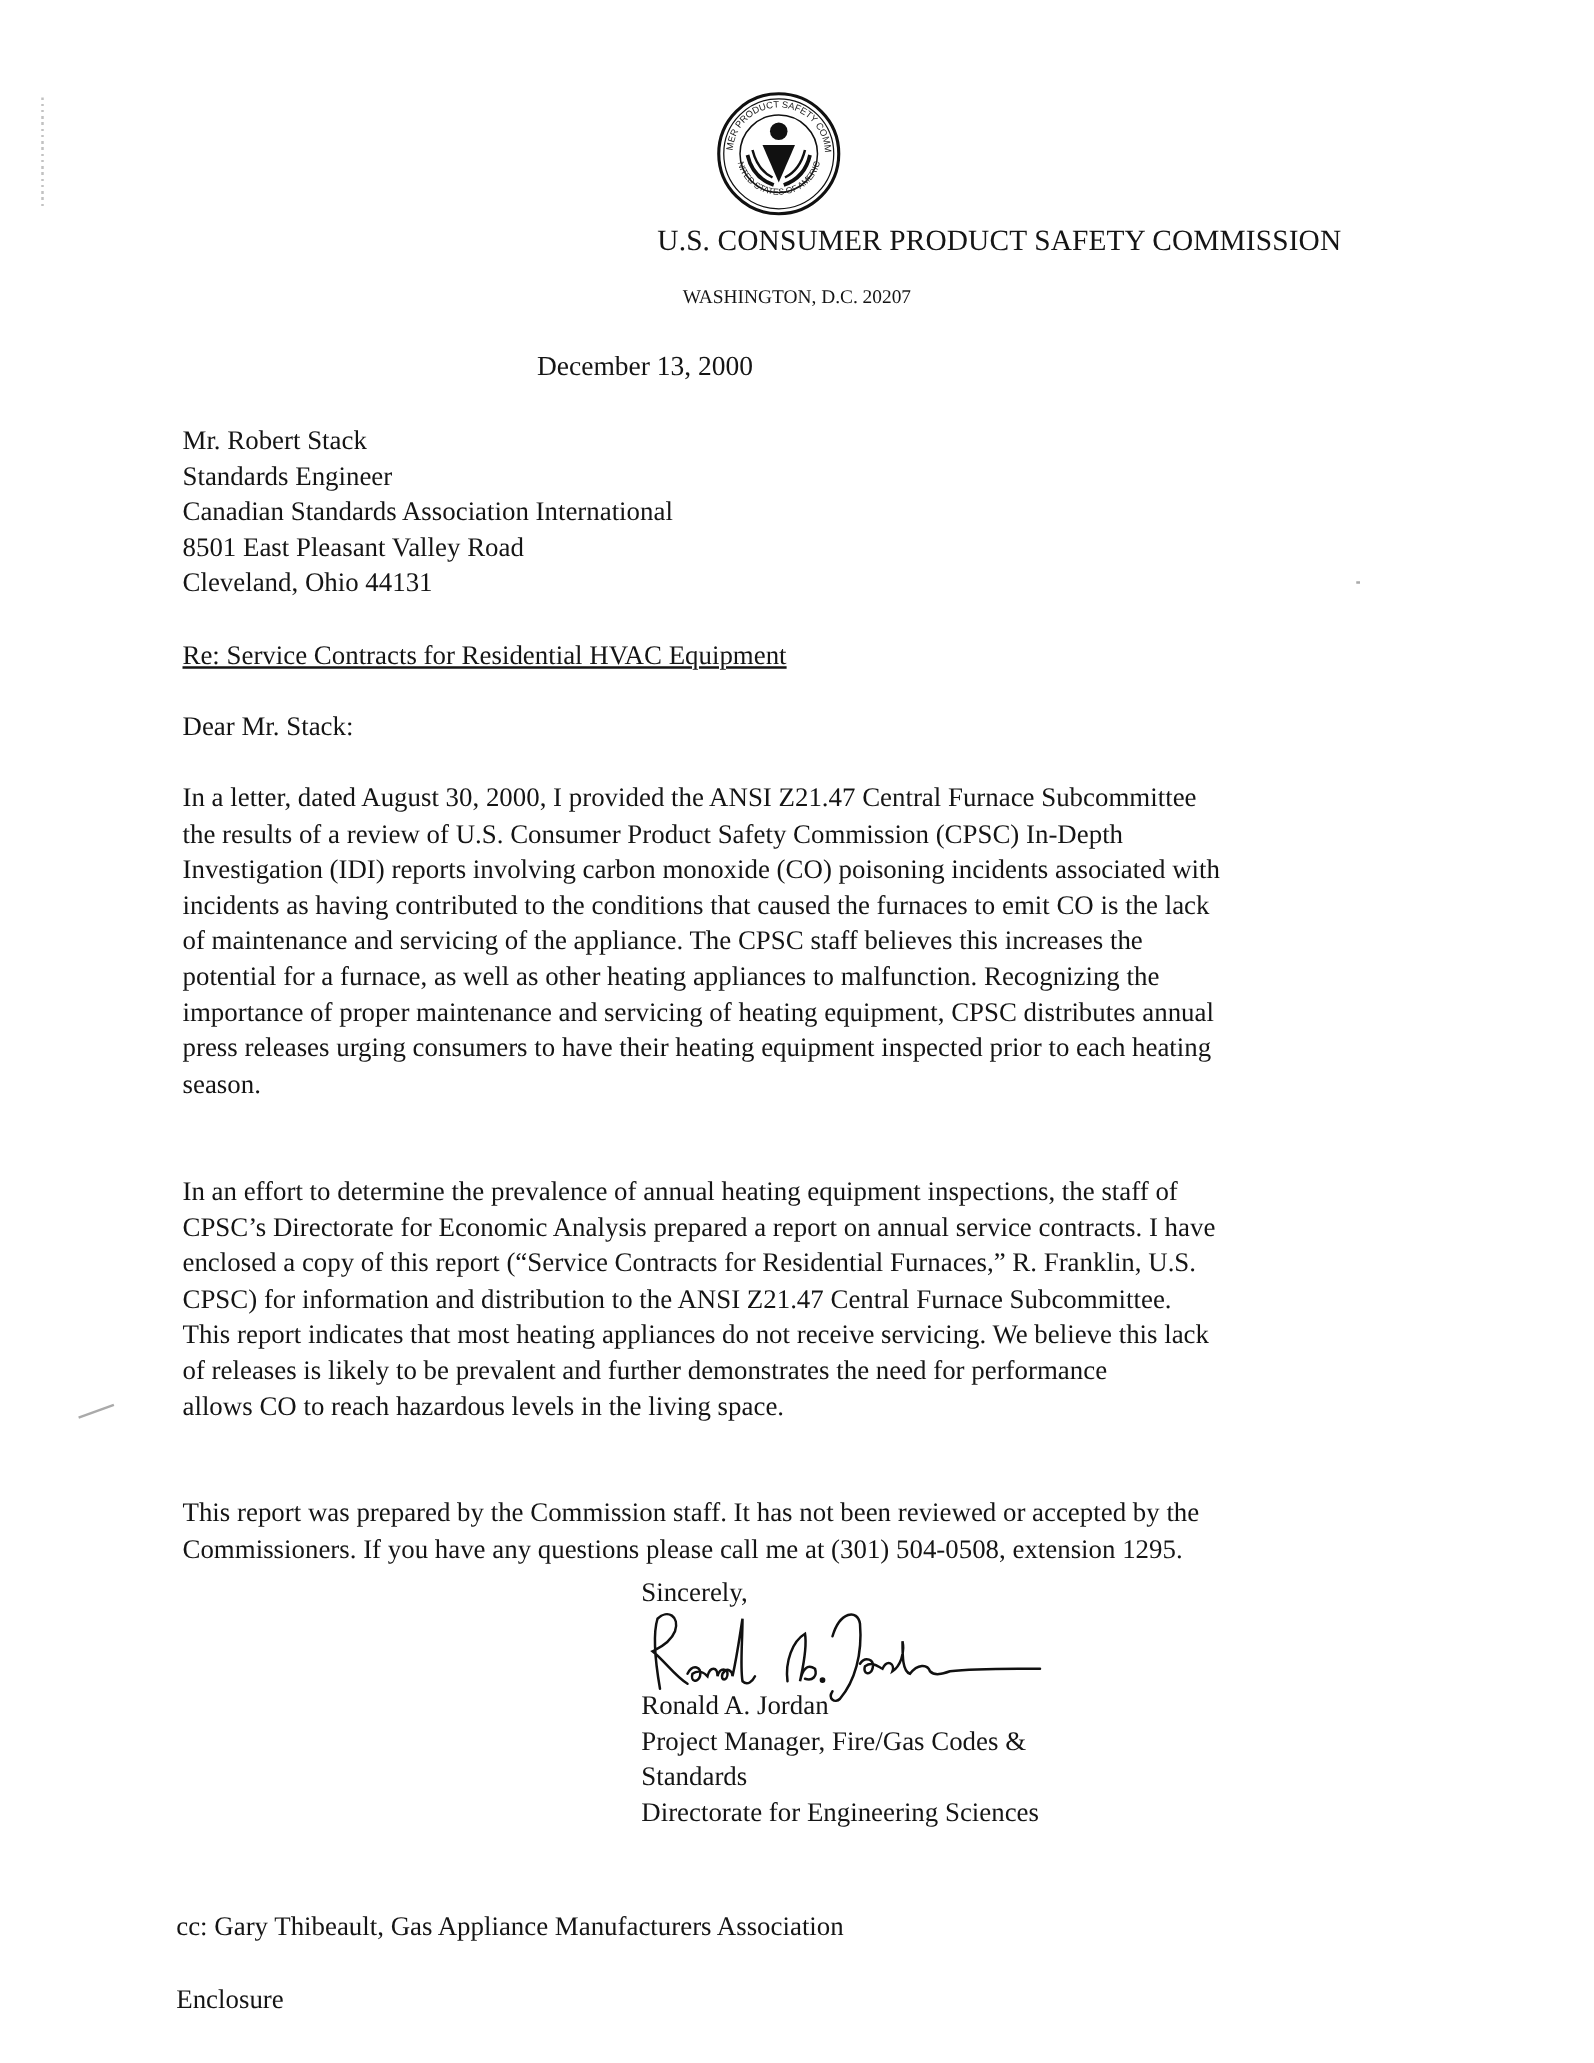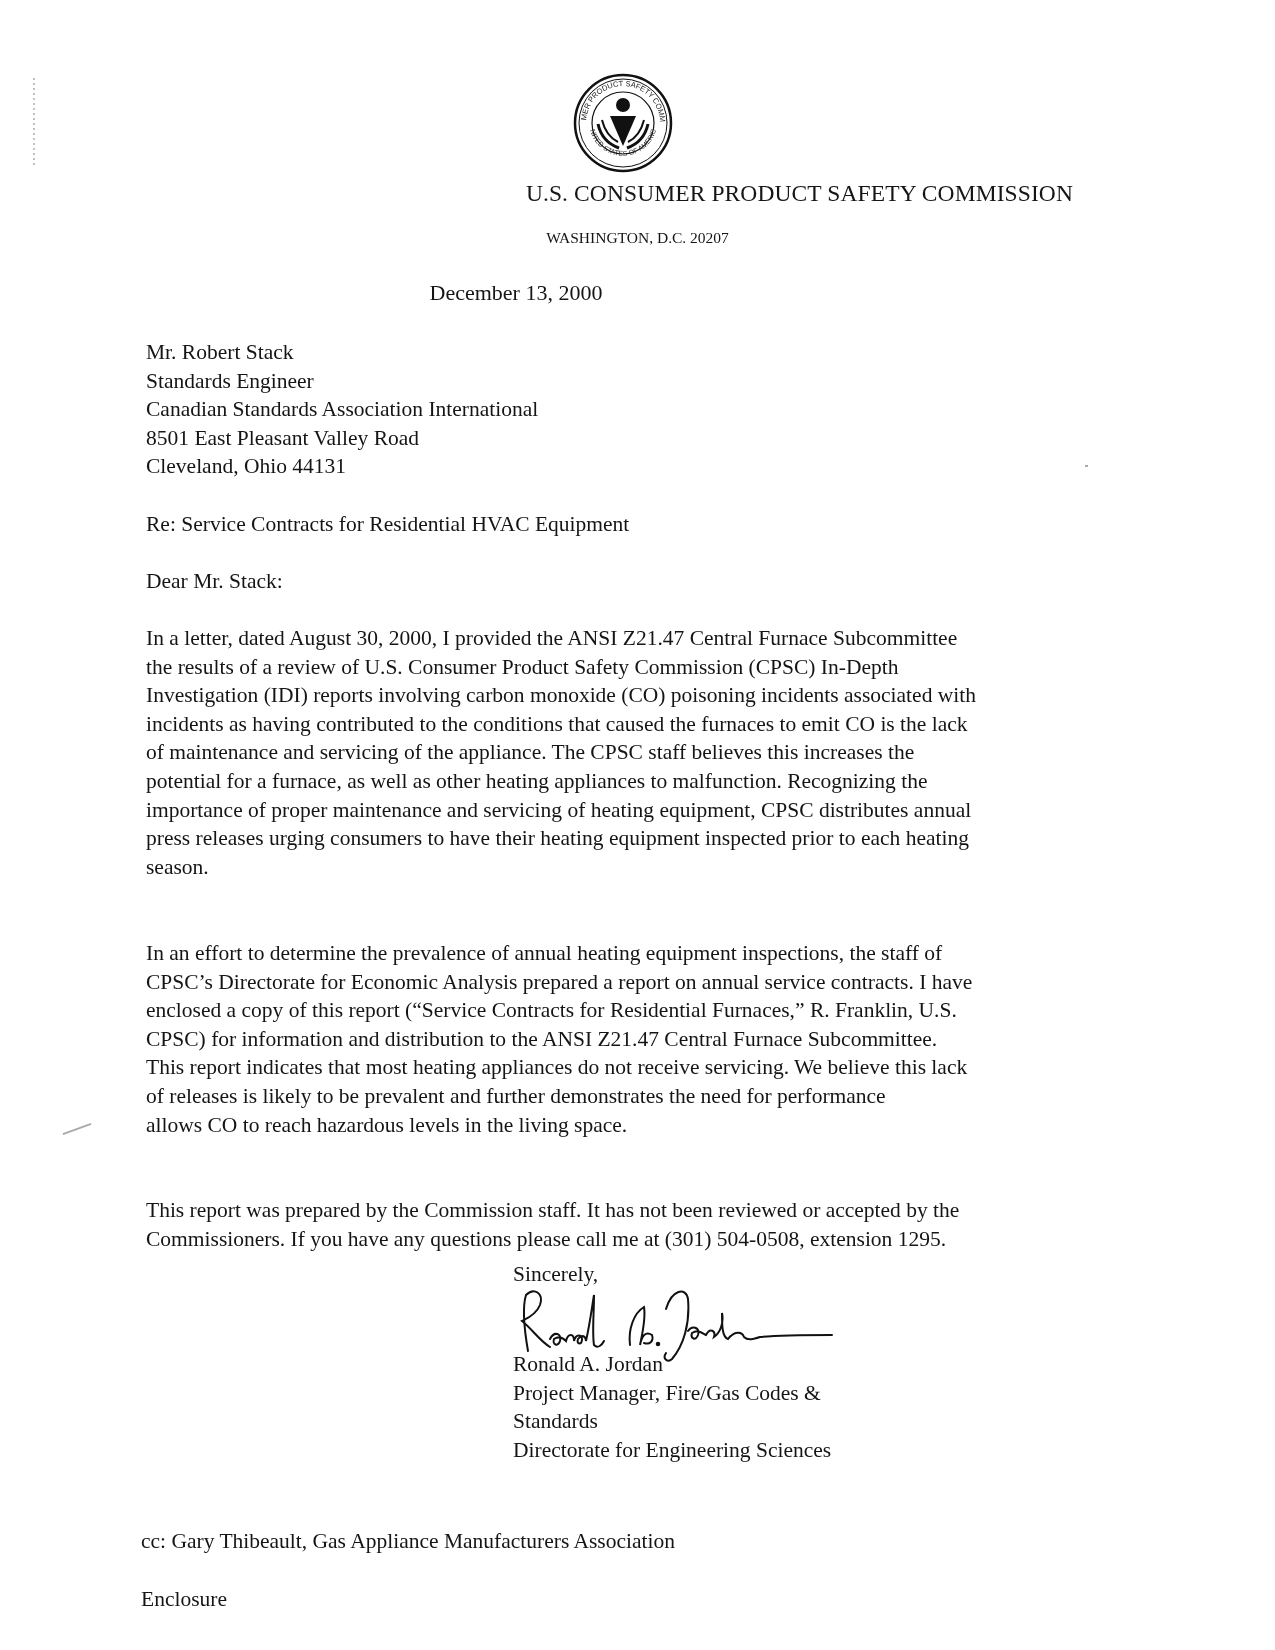--- a/index.html
+++ b/index.html
@@ -9,21 +9,21 @@
     color: #151515;
   }
   .abs { position: absolute; }
   .seal { left: 572px; top: 72px; width: 102px; height: 102px; }
   .org-name { left: 0; width: 1073px; top: 180px; text-align: right; font-size: 23.5px; letter-spacing: 0.1px; }
   .org-addr { left: 0; width: 1275px; top: 229px; text-align: center; font-size: 15.5px; }
   .date { left: 0; width: 1032px; top: 280px; text-align: center; font-size: 22px; }
   .text { font-size: 21.5px; line-height: 28.6px; }
   .recipient { left: 146px; top: 338px; }
   .recipient div { white-space: nowrap; }
-  .subject { left: 146px; top: 510px; white-space: nowrap; }
+  .subject { left: 146px; top: 510px; white-space: nowrap; text-decoration: underline; }
   .salutation { left: 146px; top: 567px; white-space: nowrap; }
   .para { left: 146px; width: 960px; }
   .para1 { top: 624px; }
   .para2 { top: 939px; }
   .para3 { top: 1196px; }
   .para .line { white-space: nowrap; display: block; }
   .closing { left: 513px; top: 1260px; font-size: 21.5px; line-height: 28.6px; }
   .signature { left: 510px; top: 1283px; width: 330px; height: 80px; }
   .sig-block { left: 513px; top: 1350px; font-size: 21.5px; line-height: 28.6px; }
   .sig-block div { white-space: nowrap; }

